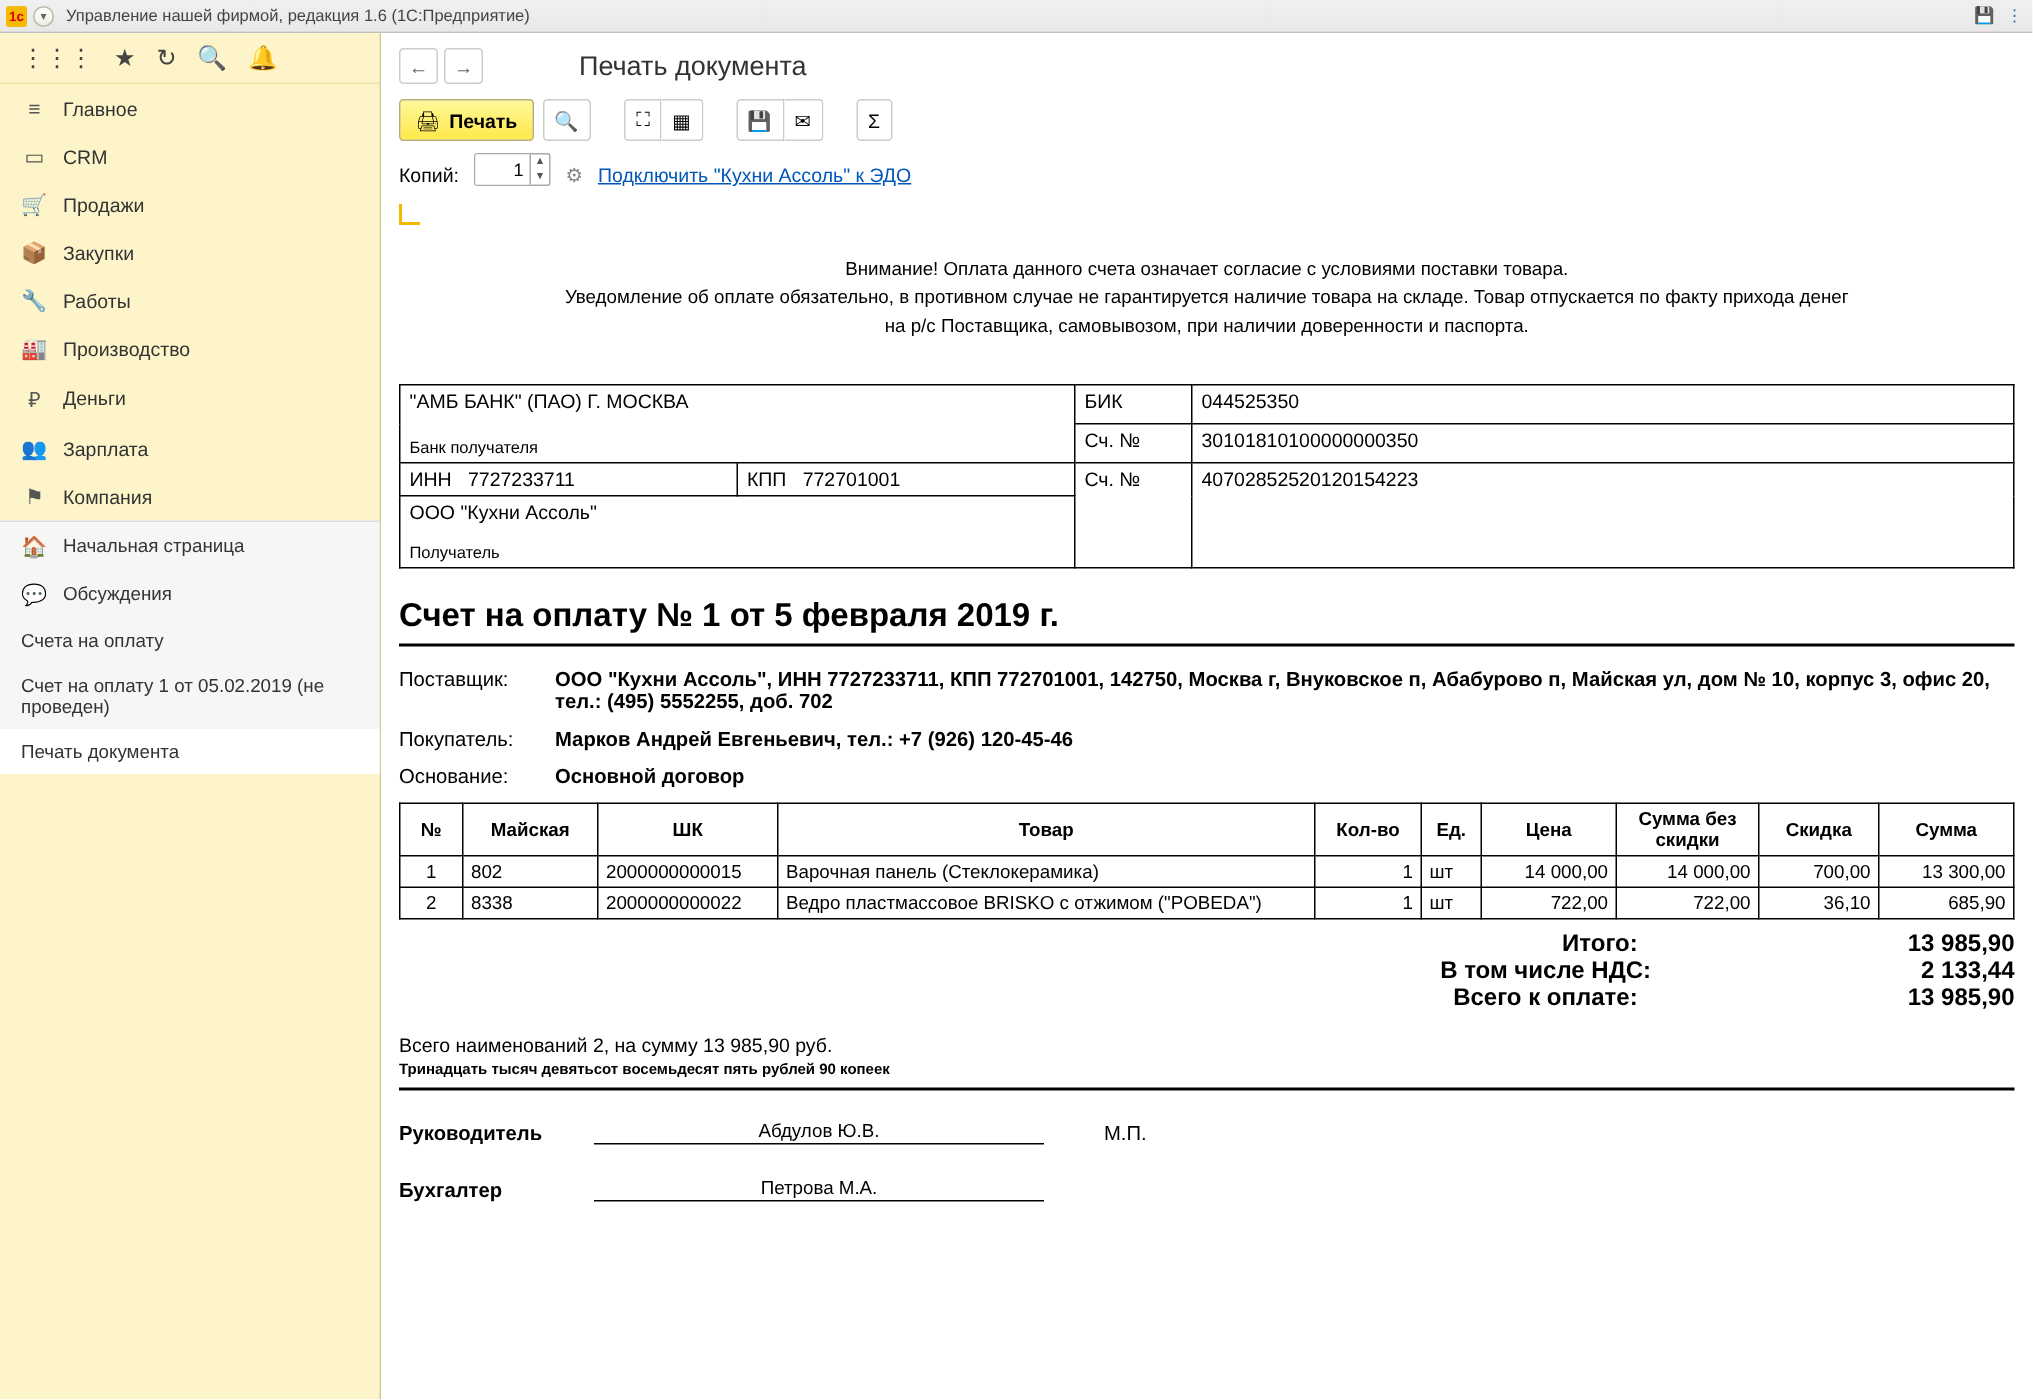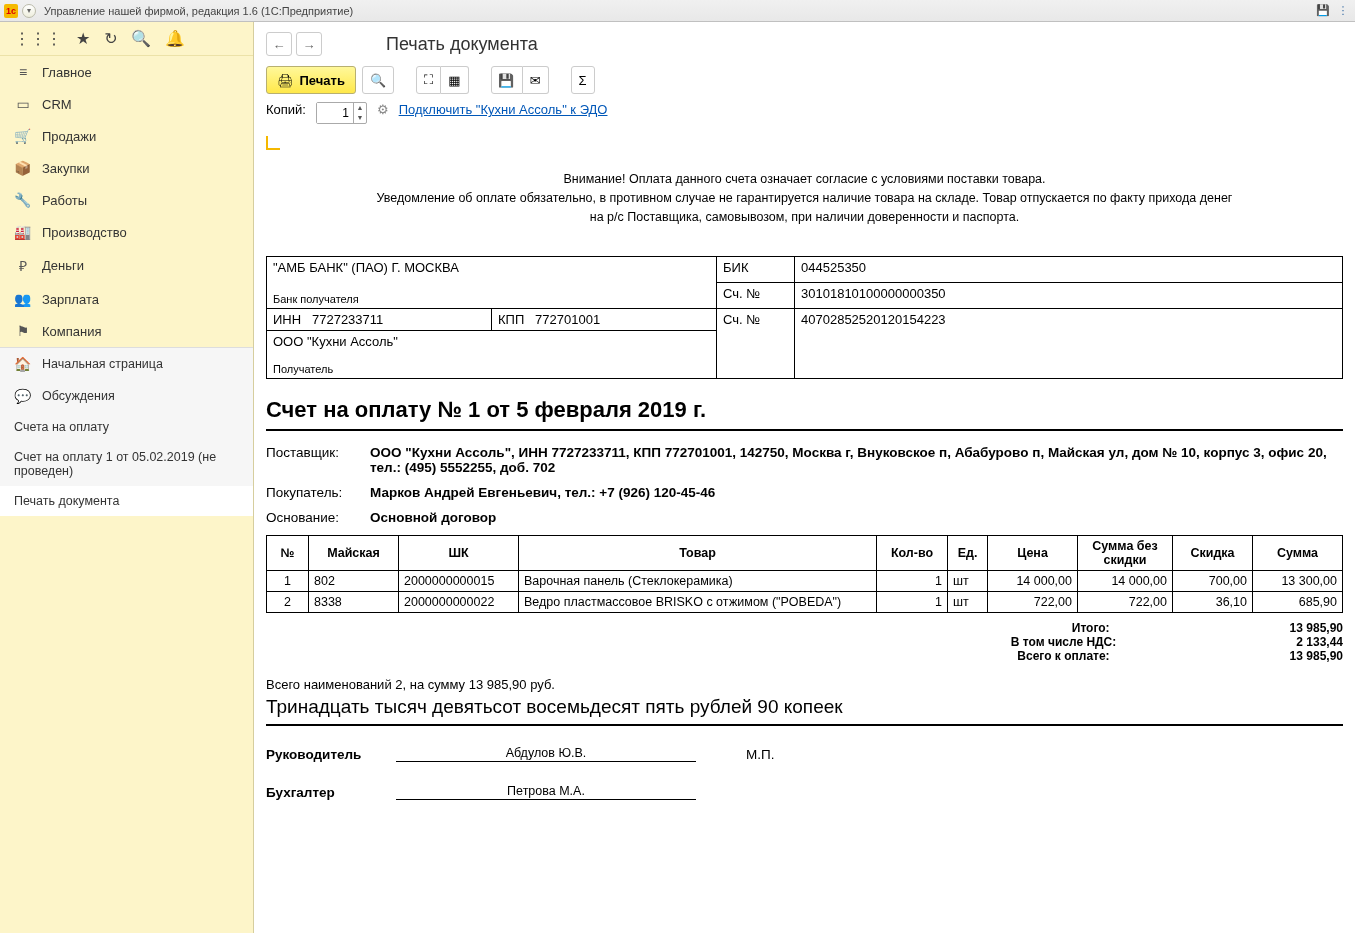--- a/index.html
+++ b/index.html
@@ -23,21 +23,21 @@
 .topbar{display:flex;align-items:center;padding:10px 12px 6px;gap:4px}
 .navbtn{width:26px;height:24px;border:1px solid #ccc;background:#fff;border-radius:3px;display:flex;align-items:center;justify-content:center;font-size:13px;color:#666;cursor:pointer}
 .page-title{font-size:18px;margin-left:60px;color:#333}
 .toolbar{display:flex;align-items:center;gap:6px;padding:4px 12px 8px}
 .btn{height:28px;border:1px solid #b8b070;background:linear-gradient(#fff89a,#ffe84a);border-radius:3px;display:flex;align-items:center;padding:0 10px;gap:6px;font-size:13px;cursor:pointer}
 .btn.plain{background:#fff;border-color:#ccc;padding:0 7px}
 .btn-group{display:flex}
 .btn-group .btn{border-radius:0}
 .btn-group .btn:first-child{border-radius:3px 0 0 3px}
 .btn-group .btn:last-child{border-radius:0 3px 3px 0;border-left:none}
-.copies-row{display:flex;align-items:flex-start;gap:10px;padding:0 12px 12px;font-size:13px}
+.copies-row{display:flex;align-items:flex-end;gap:10px;padding:0 12px 12px;font-size:13px}
 .spinner{display:flex;align-items:center;border:1px solid #aaa;border-radius:2px;height:22px}
 .spinner input{width:36px;border:none;text-align:right;padding:0 4px;font-size:12px;height:20px}
 .spinner .ctl{display:flex;flex-direction:column;border-left:1px solid #aaa}
 .spinner .ctl span{font-size:7px;height:10px;width:12px;text-align:center;cursor:pointer;color:#555;line-height:10px}
 .edo-link{color:#0057b8;text-decoration:underline;cursor:pointer}
 .doc{padding:0 12px}
 .corner{width:14px;height:14px;border-left:2px solid #f5b800;border-bottom:2px solid #f5b800;margin-bottom:20px}
 .notice{text-align:center;font-size:12.5px;line-height:1.5;margin:0 auto 30px;max-width:980px}
 .bank-table{width:100%;border-collapse:collapse;margin-bottom:18px}
 .bank-table td{border:1px solid #000;padding:3px 6px;font-size:13px;vertical-align:top}
@@ -46,29 +46,29 @@
 .hr{border-top:2px solid #000;margin-bottom:14px}
 .info-row{display:flex;margin-bottom:10px;font-size:13.5px}
 .info-row .lbl{width:104px}
 .info-row .val{flex:1;font-weight:bold}
 .items-table{width:100%;border-collapse:collapse;margin:10px 0 8px}
 .items-table th,.items-table td{border:1px solid #000;padding:3px 5px;font-size:12.5px}
 .items-table th{font-weight:bold;text-align:center}
 .items-table td.num{text-align:right}
 .items-table td.ctr{text-align:center}
 .totals{margin:6px 0 14px}
-.totals div{display:flex;justify-content:flex-end;font-weight:bold;font-size:12px}
+.totals div{display:flex;justify-content:flex-end;font-weight:bold;font-size:16px}
 .totals .lbl{width:200px;text-align:right;margin-right:180px}
 .summary{font-size:13px;margin-bottom:4px}
-.summary-words{font-weight:normal;font-size:19px;margin-bottom:4px}
+.summary-words{font-weight:bold;font-size:10px;margin-bottom:4px}
 .hr2{border-top:2px solid #000;margin:6px 0 20px}
 .sig-row{display:flex;align-items:flex-end;font-size:13.5px;margin-bottom:22px}
 .sig-row .role{width:130px;font-weight:bold}
 .sig-row .line{width:300px;border-bottom:1px solid #000;text-align:center;font-size:12.5px;padding-bottom:1px}
-.sig-row .mp{margin-left:50px}
+.sig-row .mp{margin-left:40px}
 </style>
 </head>
 <body>
 
 <div class="title-bar">
   <span class="logo">1c</span>
   <span class="dd">▾</span>
   <span>Управление нашей фирмой, редакция 1.6  (1С:Предприятие)</span>
   <div class="right">
     <span>💾</span>

